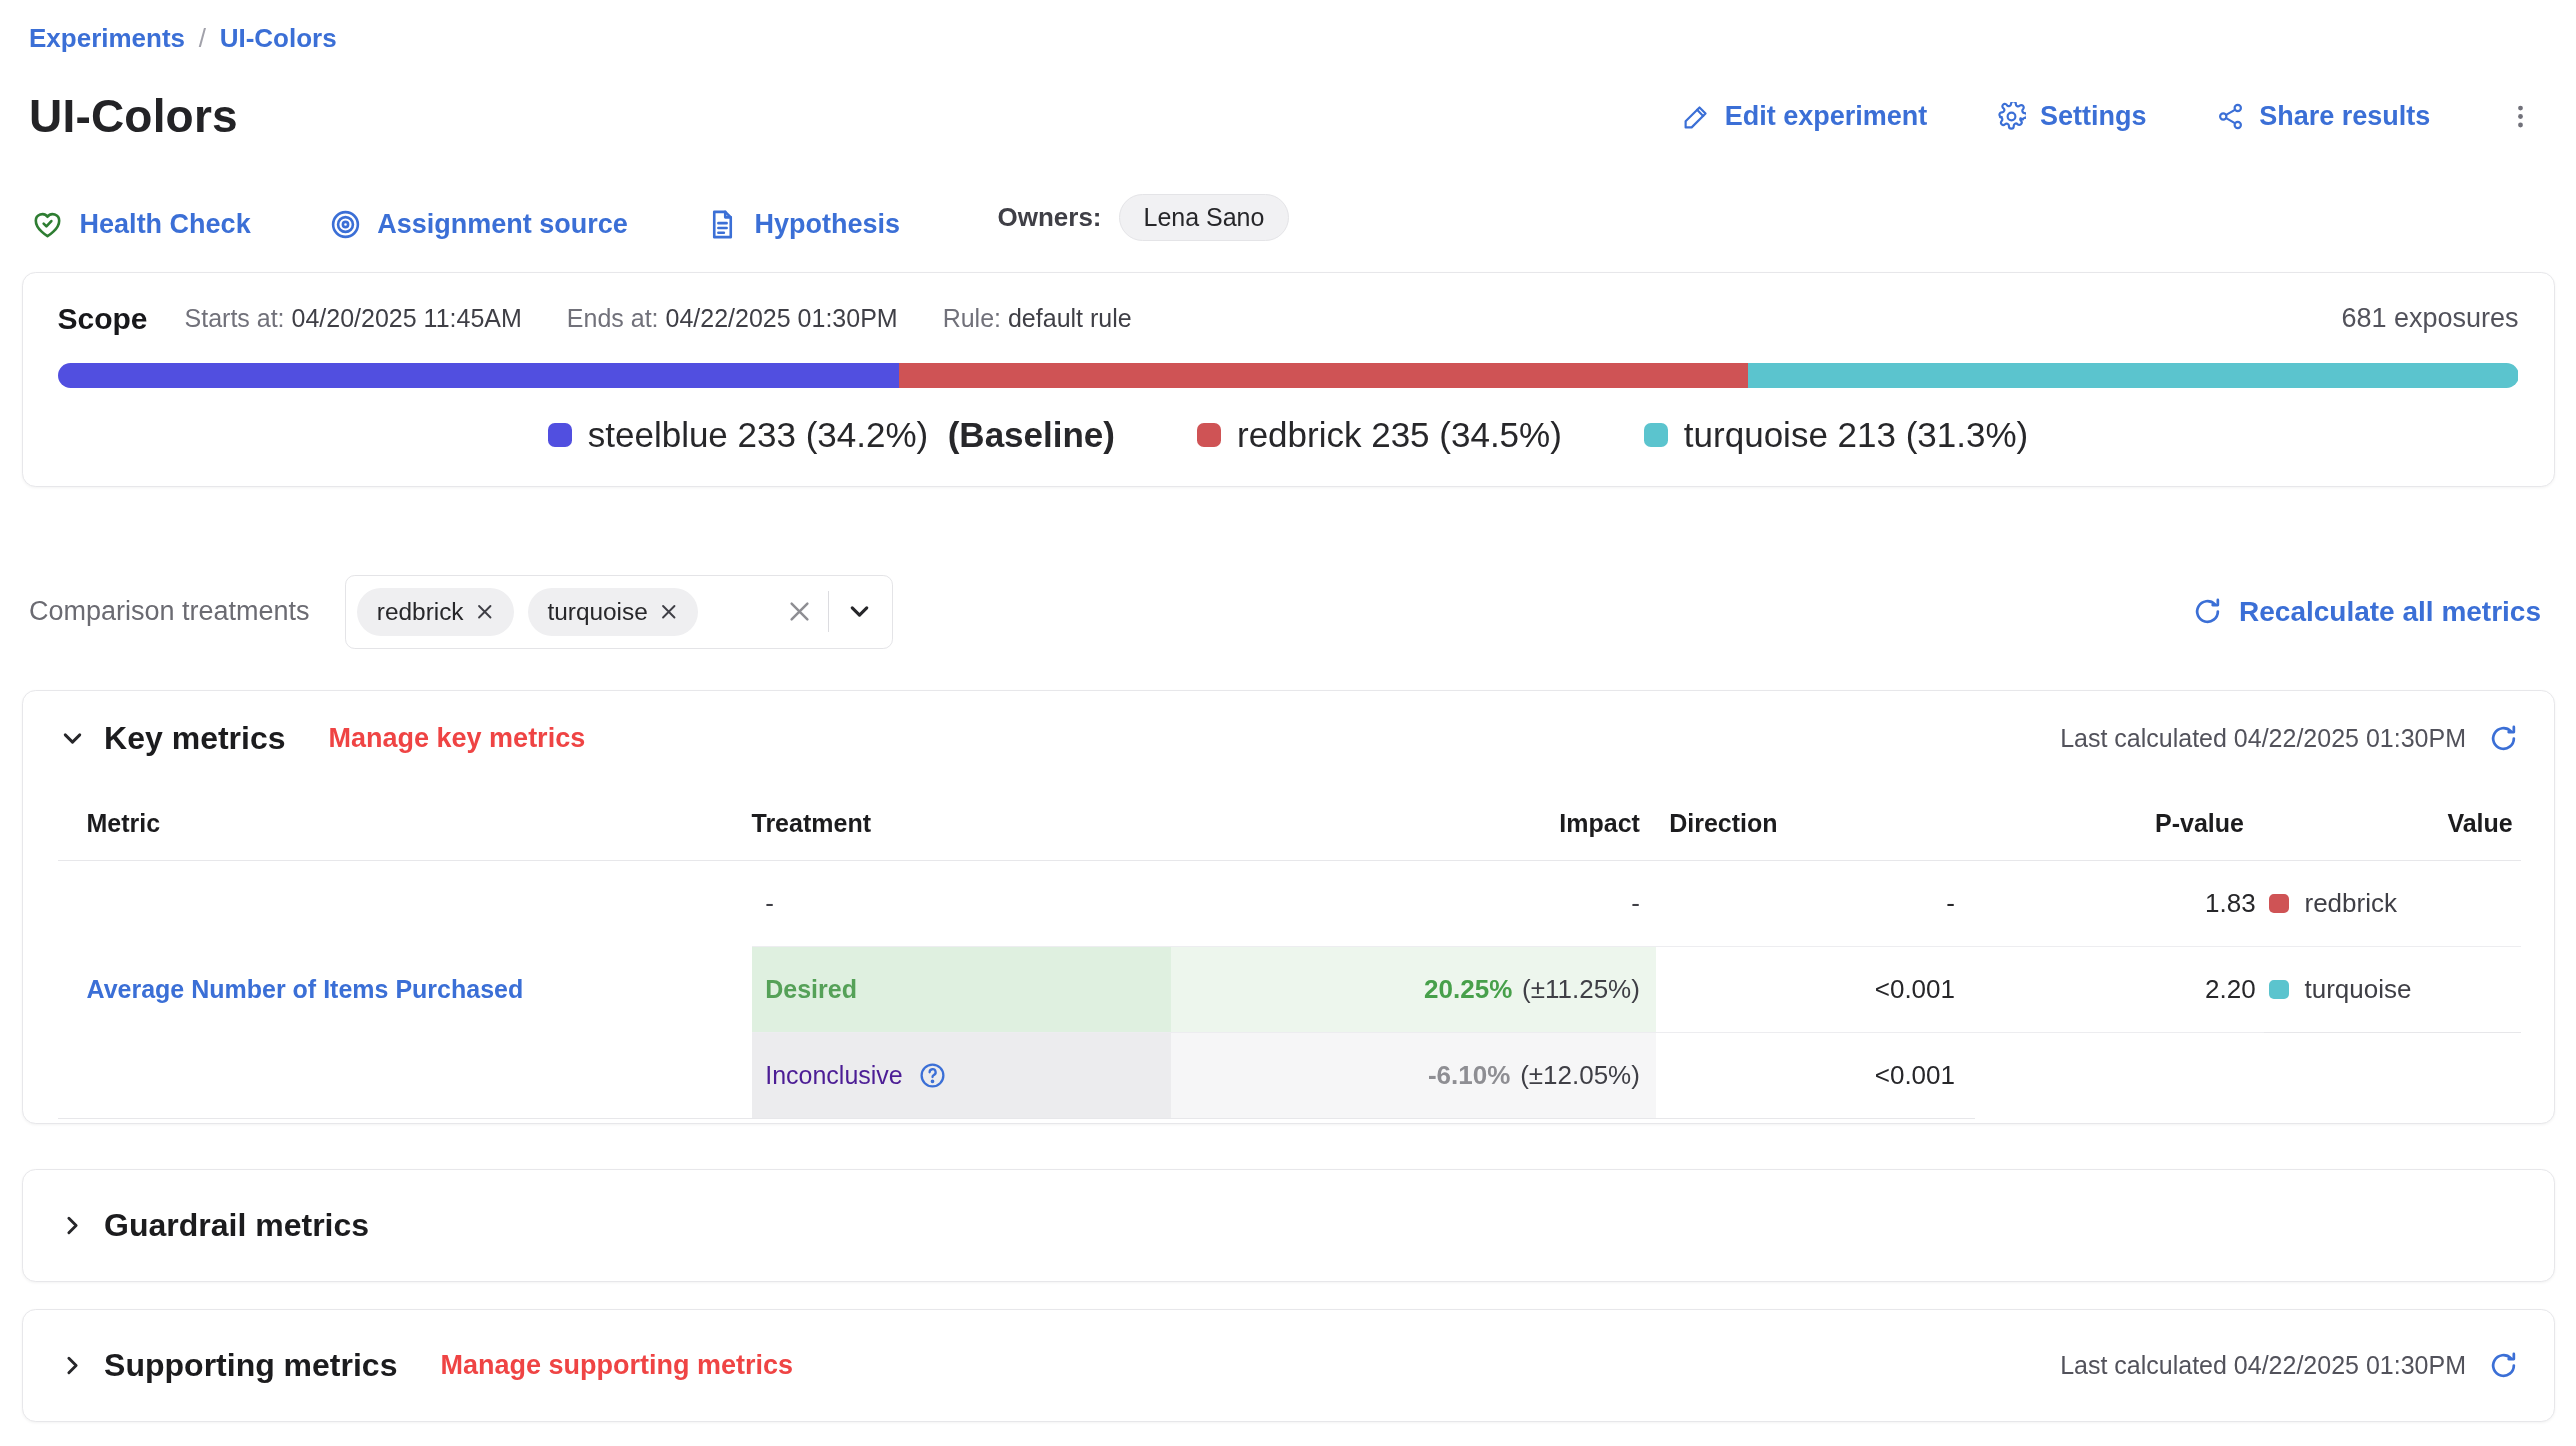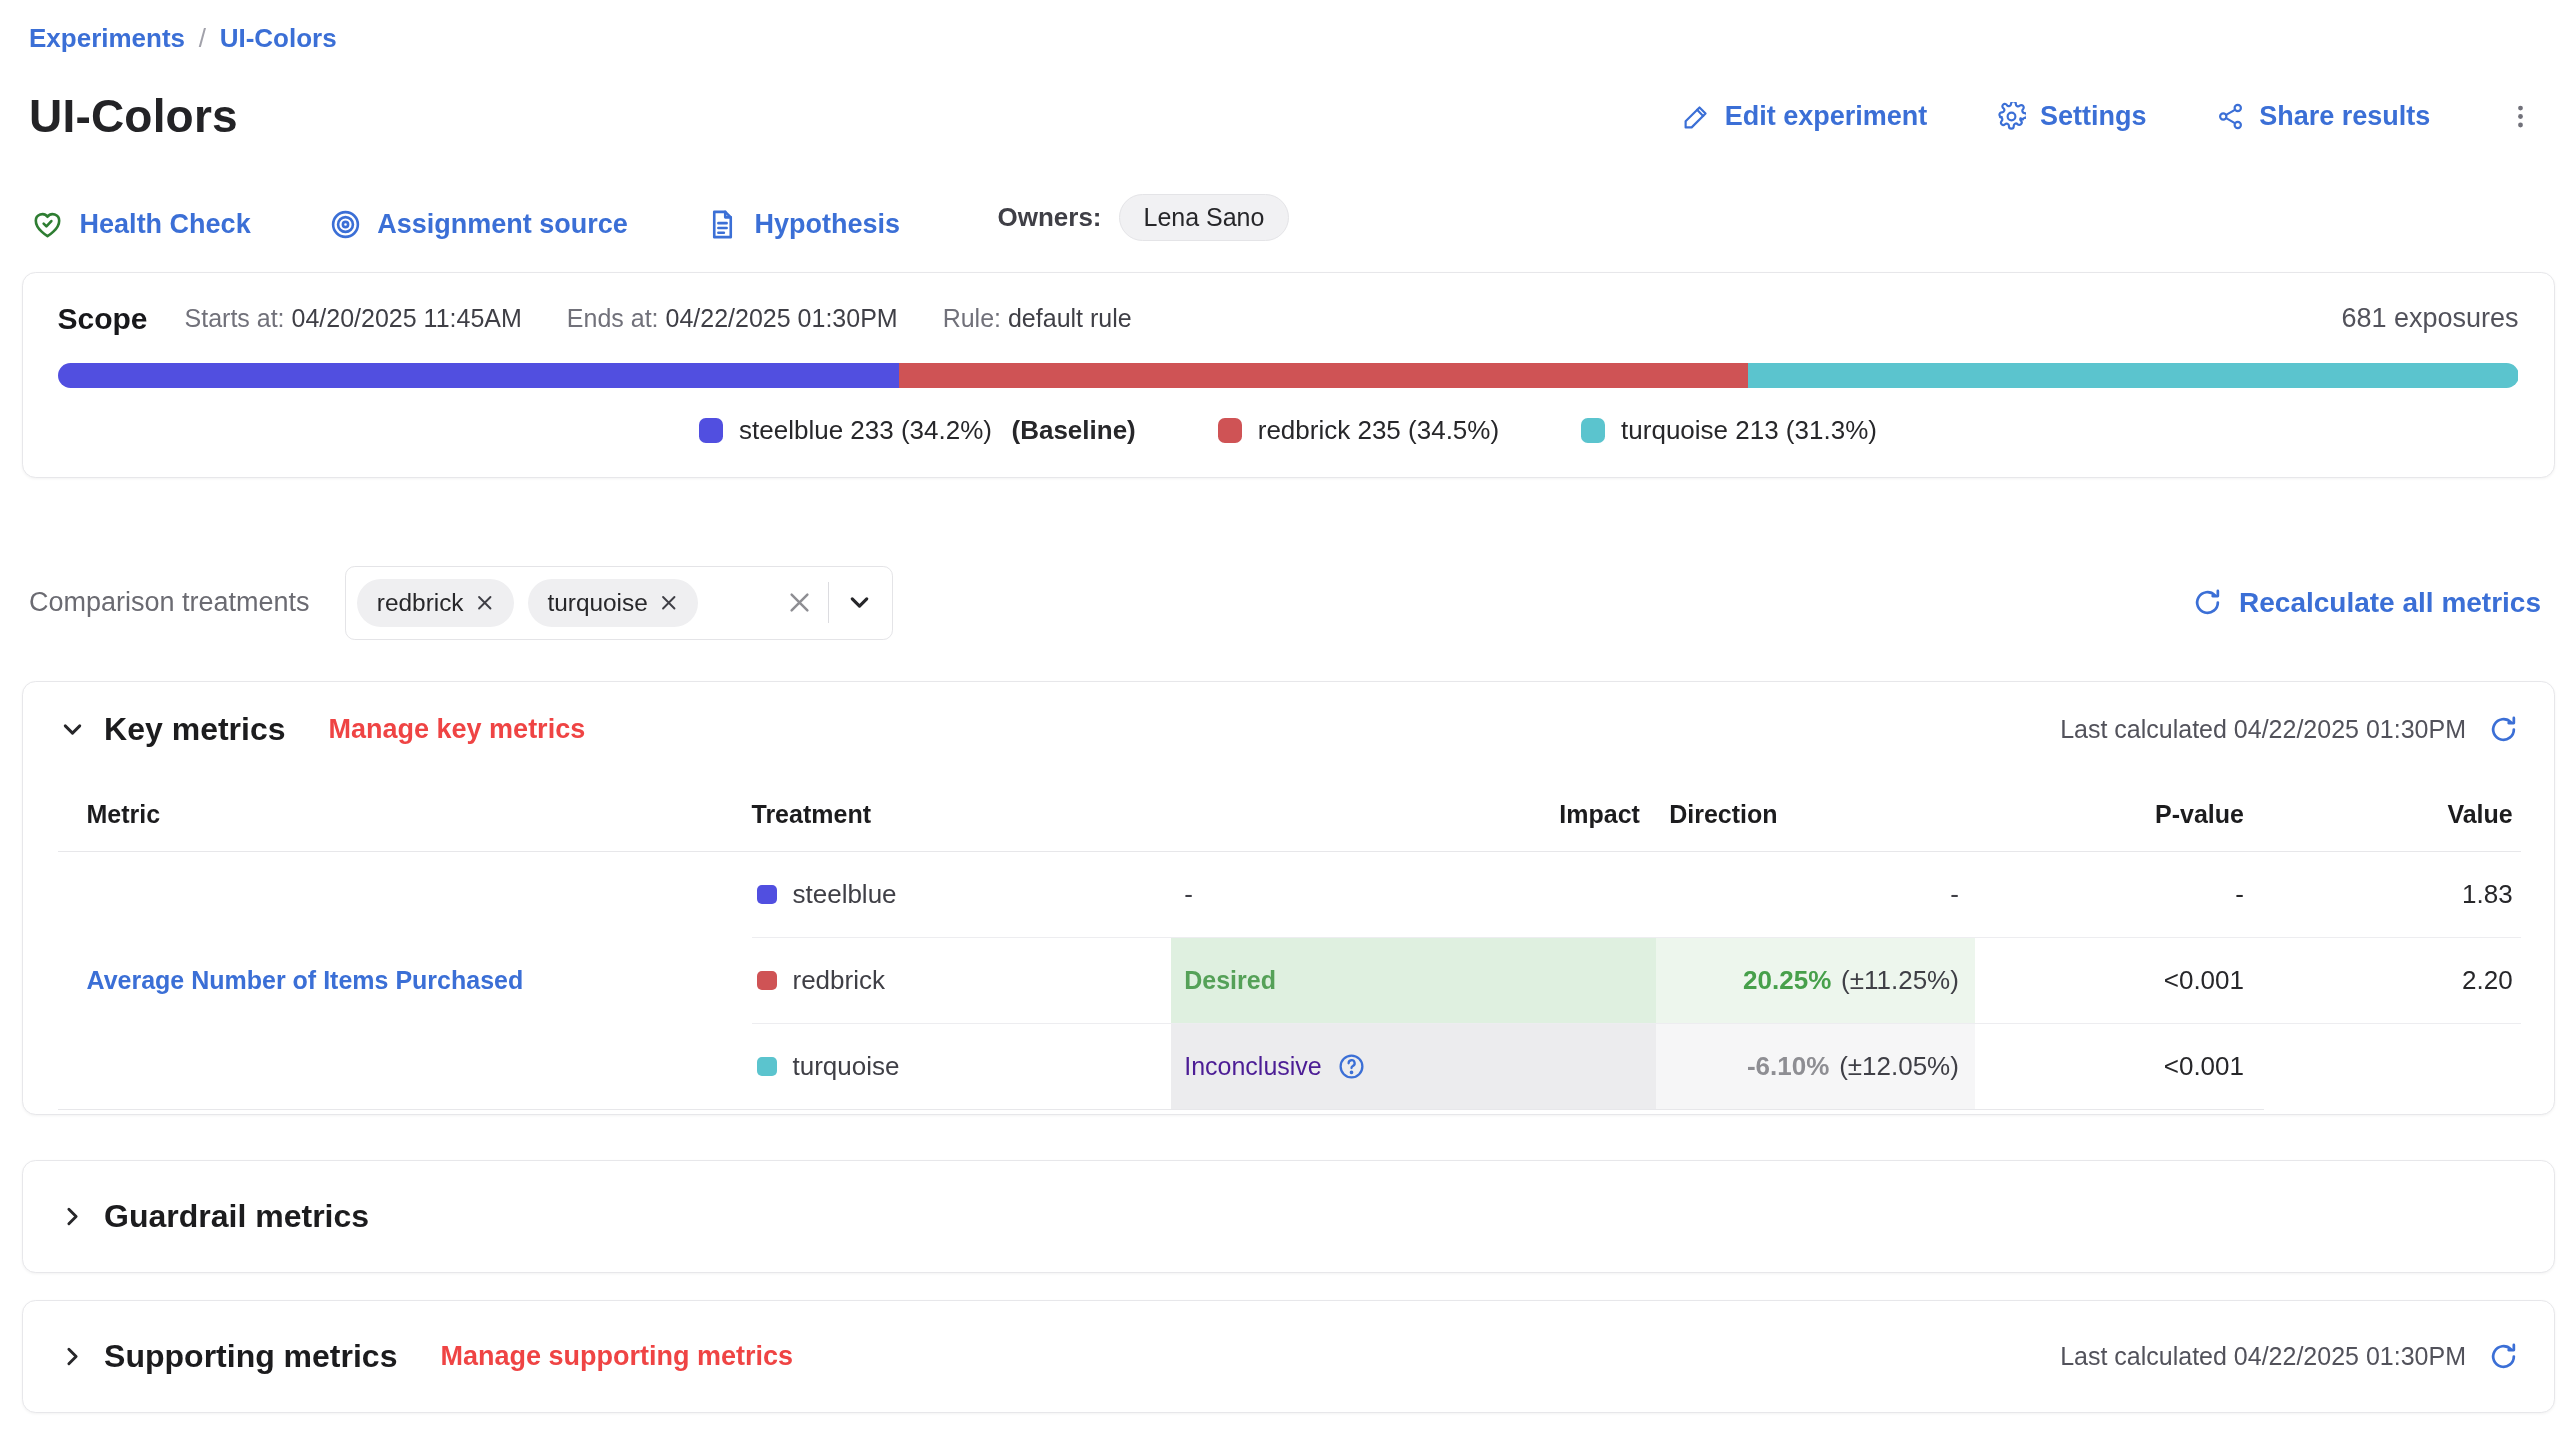--- a/index.html
+++ b/index.html
@@ -35,21 +35,21 @@
   .scope-card { margin-top:31px; padding:29px 35px 31px 35px; }
   .scope-top { display:flex; align-items:center; }
   .scope-title { font-size:30px; font-weight:700; color:#18181b; margin-right:37px; }
   .scope-meta { display:flex; gap:45px; font-size:25px; }
   .meta-label { color:#71717a; }
   .meta-value { color:#3f3f46; }
   .scope-exposures { margin-left:auto; font-size:27px; color:#52525b; }
   .alloc-bar { display:flex; height:25px; border-radius:12.7px; overflow:hidden; margin-top:27px; }
   .alloc-bar .seg { height:100%; }
   .legend { display:flex; justify-content:center; gap:82px; margin-top:27px; align-items:center; }
-  .legend-item { display:flex; align-items:center; gap:15.6px; font-size:26px; color:#27272a; }
+  .legend-item { display:flex; align-items:center; gap:15.6px; font-size:35px; color:#27272a; }
   .legend-swatch { width:24.4px; height:24.4px; border-radius:6.8px; flex:0 0 auto; }
   .legend-suffix { font-weight:700; margin-left:3.9px; }
 
   
   .comparison-row { display:flex; align-items:center; padding:0 35px 0 29px; margin-top:88px; }
   .comparison-label { font-size:27px; color:#6b6b72; margin-right:35px; }
   .treat-select { display:flex; align-items:center; width:548px; height:74px; border:1px solid #e4e4e7;
      border-radius:9.8px; background:#fff; padding:0 17.6px 0 11.7px; cursor:pointer; }
   .chip { display:flex; align-items:center; gap:11.7px; background:#efeff1; border-radius:974px;
      padding:9.8px 19.5px; font-size:24.4px; color:#27272a; margin-right:13.7px; cursor:default; }
@@ -295,24 +295,20 @@
       <div class="th">Treatment</div>
       <div class="th right c-imp">Impact</div>
       <div class="th c-dir">Direction</div>
       <div class="th right c-pv">P-value</div>
       <div class="th right c-val">Value</div>
 
       <div class="metric-cell">
         <span class="metric-link">Average Number of Items Purchased</span>
       </div>
 
-      <div class="cell treat-cell rb">
-        <span class="treat-swatch" style="background-color: rgb(81, 79, 224);"></span>
-        <span>steelblue</span>
-      </div>
       <div class="cell dir-cell rb">
         <span>-</span>
       </div>
       <div class="cell imp-cell rb">
         <span>-</span>
       </div>
       <div class="cell pv-cell rb">
         <span>-</span>
       </div>
       <div class="cell val-cell rb">

